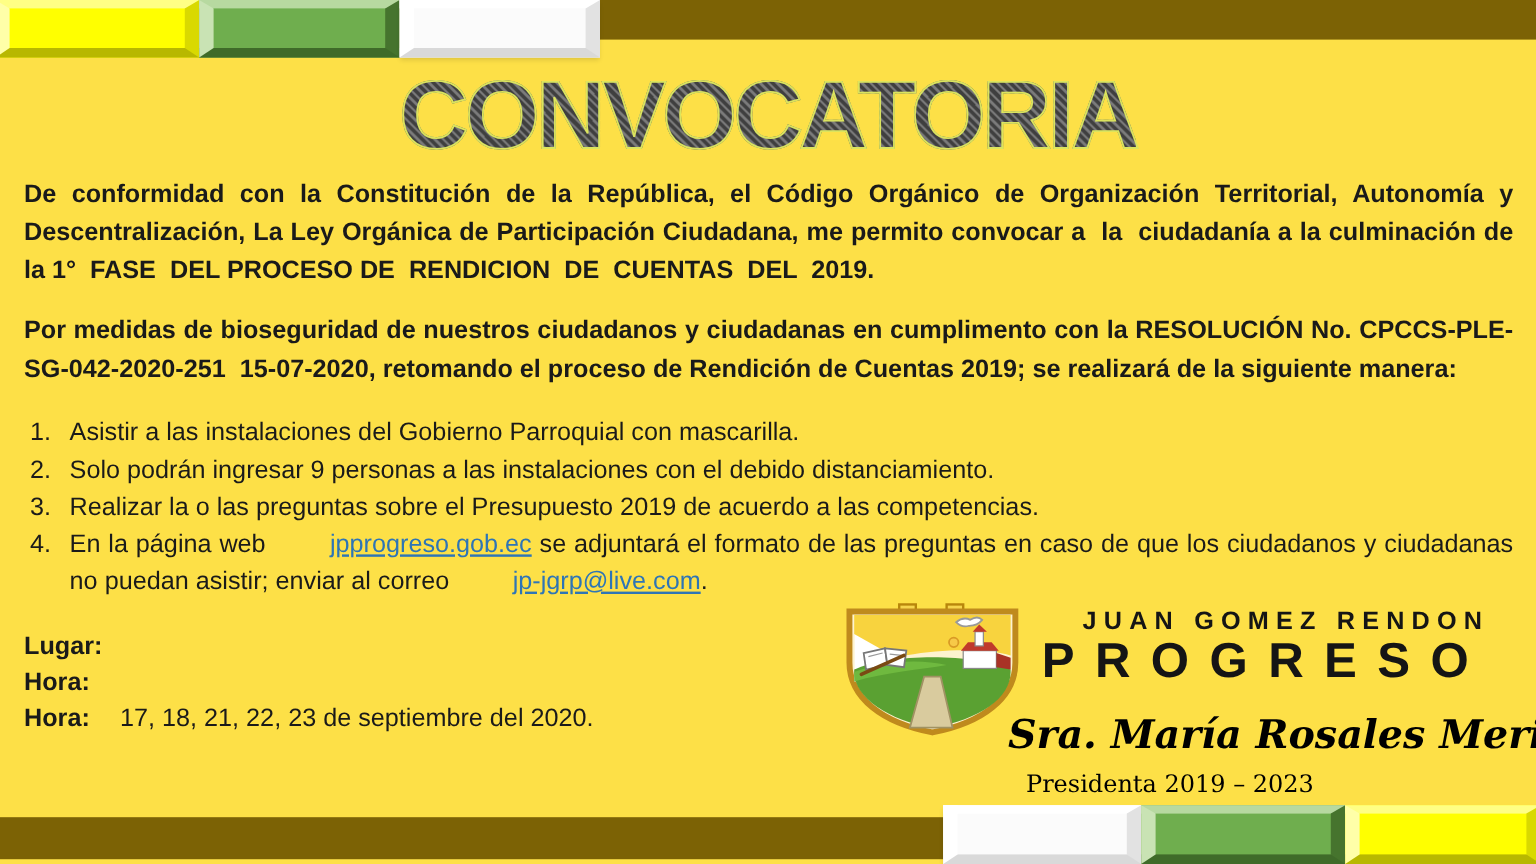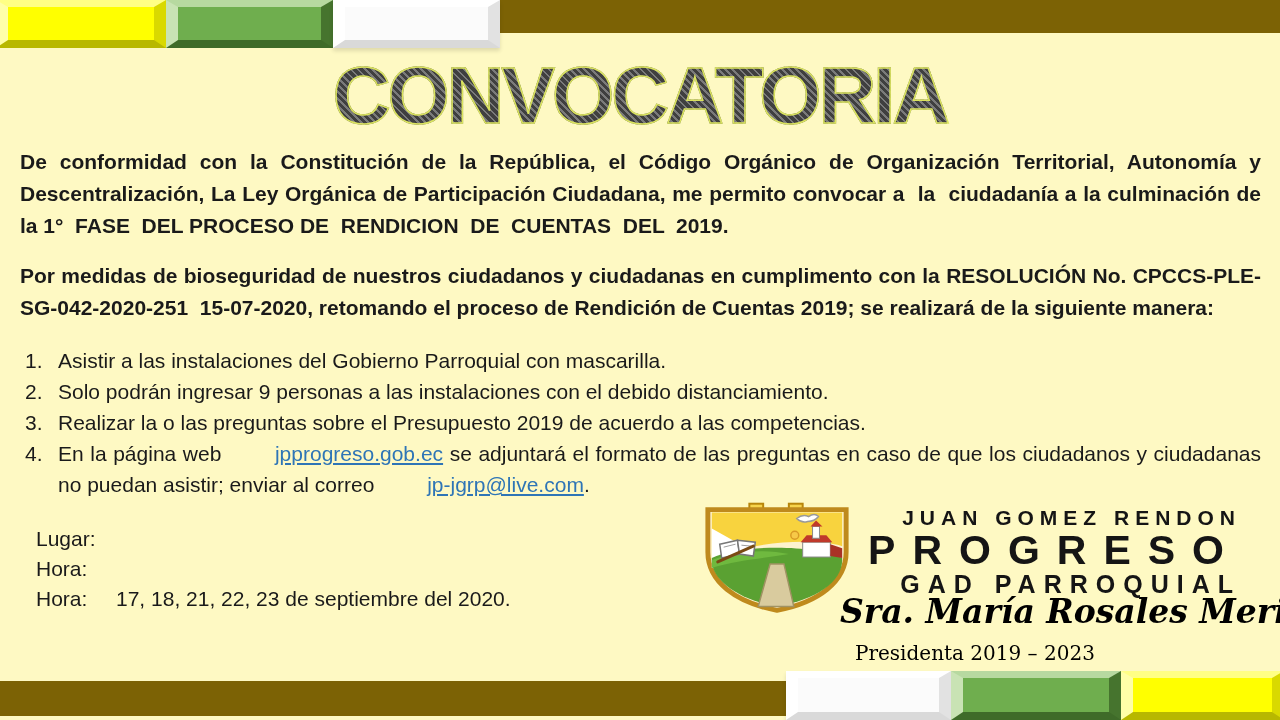--- a/index.html
+++ b/index.html
@@ -1,18 +1,18 @@
 <!DOCTYPE html>
 <html><head>
 <meta charset="utf-8">
 <style>
   html,body { margin:0; padding:0; background:#888; }
   .slide {
     position:relative; width:1280px; height:720px; margin:0 auto;
-    background:#fef9c3; overflow:hidden;
+    background:#fde047; overflow:hidden;
     font-family:"Liberation Sans", sans-serif; color:#1a1a1a;
   }
 
   
   .bar { position:absolute; background:#7c6205; }
   .bar.top    { left:497px; top:0;     width:783px; height:33px; }
   .bar.bottom { left:0;     top:681px; width:786px; height:35px; }
 
   .block { position:absolute; box-sizing:border-box; height:48px; border-style:solid; border-width:7px 12px 8px 12px; }
   .block.yellow { background:#ffff00; border-color:#ffff85 #d9d900 #b8b800 #ffffa8; }
@@ -47,21 +47,21 @@
   .para.p2 { top:260px; }
 
   .list { top:345px; line-height:31px; }
   .list .li { position:relative; padding-left:38px; }
   .list .num { position:absolute; left:5px; top:0; }
   .list .li.justify { text-align:justify; }
   a.doclink { color:#2e75b6; text-decoration:underline; cursor:pointer;margin-left:47px; }
 
   .details { top:524px; line-height:30px; }
   .details .row { display:flex; }
-  .details .lbl { font-weight:normal; width:80px; flex:0 0 80px;margin-left:16px; }
+  .details .lbl { font-weight:bold; width:80px; flex:0 0 80px; }
 
   
   .shield { position:absolute; left:698px; top:502px; width:158px; height:114px; }
   .org { position:absolute; left:855px; top:506px; width:386px; text-align:right; color:#151515; }
   .org .l1 { font-size:21px; font-weight:bold; letter-spacing:6px; line-height:24px; white-space:nowrap; }
   .org .l2 { font-size:41px; font-weight:bold; letter-spacing:17px; line-height:40px; white-space:nowrap; }
   .org .l3 { font-size:25px; font-weight:bold; letter-spacing:8px;  line-height:29px; white-space:nowrap; }
   .signature {
     position:absolute; left:840px; top:588px; width:400px; text-align:center;
     font-family:"DejaVu Serif", serif; font-style:italic; font-weight:bold;
@@ -148,21 +148,20 @@
     <path d="M40,38 L58,40 L56,54 L42,52 Z" fill="#ffffff" stroke="#777" stroke-width="1.5"></path>
     <line x1="26" y1="45" x2="38" y2="42" stroke="#999" stroke-width="1"></line>
     <line x1="44" y1="43" x2="54" y2="44" stroke="#999" stroke-width="1"></line>
 
     <path d="M20,60 L56,44" stroke="#7a4a12" stroke-width="3" stroke-linecap="round"></path>
   </svg>
 
   <div class="org">
     <div class="l1">JUAN GOMEZ RENDON</div>
     <div class="l2">PROGRESO</div>
-    <div class="l3">GAD PARROQUIAL</div>
   </div>
   <div class="signature">Sra. María Rosales Merino</div>
   <div class="presidency">Presidenta 2019 – 2023</div>
 
   <div class="bar bottom"></div>
   <div class="block white b-white"></div>
   <div class="block green b-green"></div>
   <div class="block yellow b-yellow"></div>
 
 </div>

